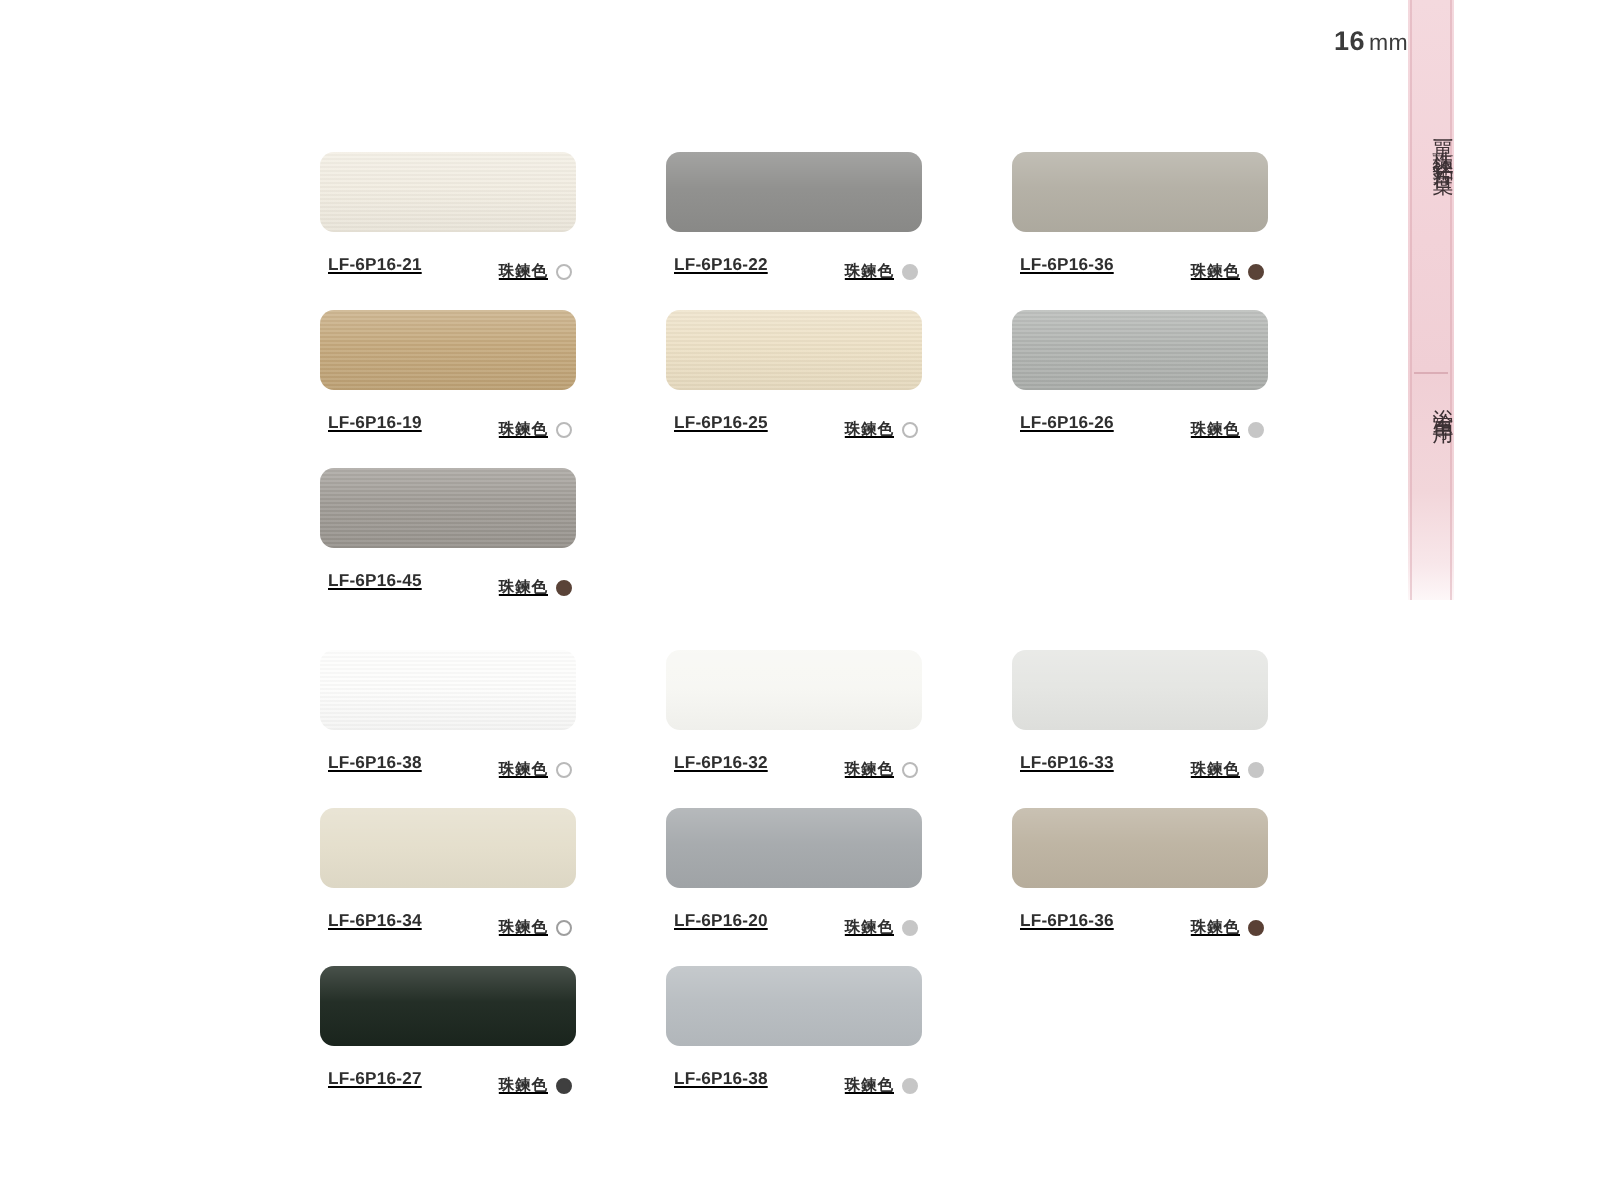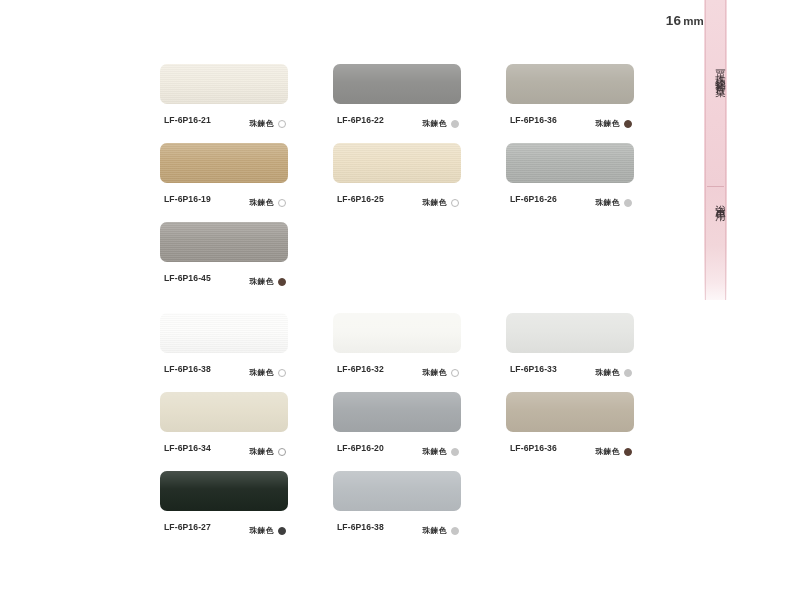--- a/index.html
+++ b/index.html
@@ -29,21 +29,21 @@
     right: 96px;
     top: 13px;
     font-size: 13.5px;
     font-weight: 700;
     color: #3b3b3b;
     letter-spacing: 0.2px;
     white-space: nowrap;
   }
   #size-label .unit {
     font-size: 11.5px;
-    font-weight: 700;
+    font-weight: 400;
     margin-left: 2px;
   }
 
   
   #side-strip {
     position: absolute;
     left: 704px;
     top: 0;
     width: 23px;
     height: 300px;
@@ -87,22 +87,23 @@
     top: 186px;
     width: 17px;
     height: 1px;
     background: rgba(198,140,152,0.5);
   }
 
   
   #grid {
     position: absolute;
     left: 160px;
-    top: 64px;
+    top: 76px;
     width: 500px;
+    text-decoration: underline;
   }
   .swatch-row {
     display: flex;
     flex-direction: row;
     margin-bottom: 14px;
   }
   .swatch-cell {
     width: 128px;
     margin-right: 45px;
   }

